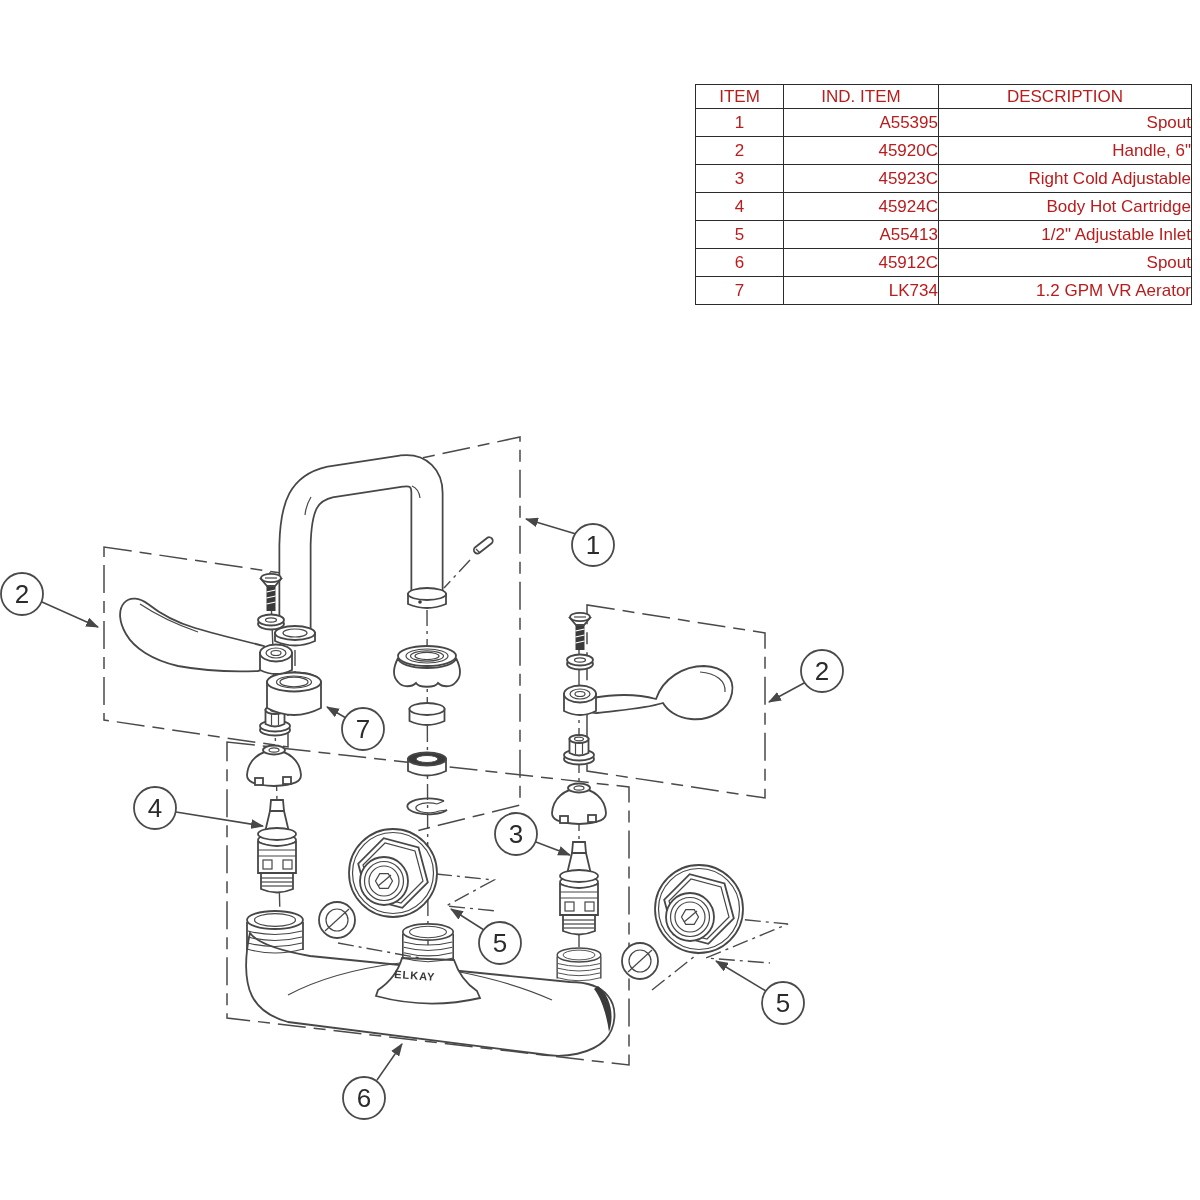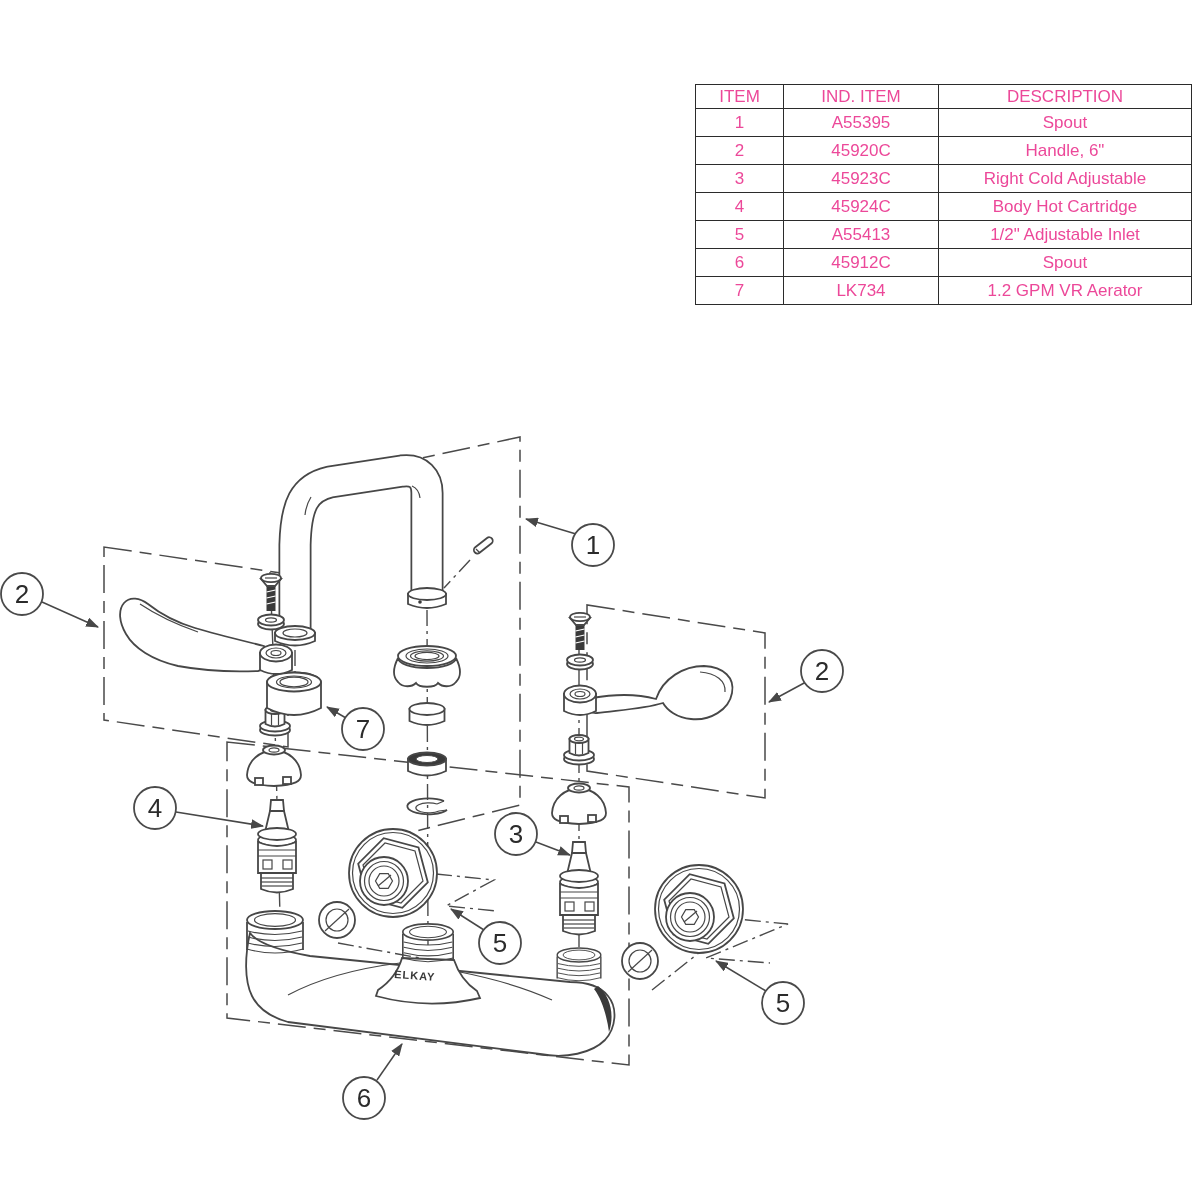--- a/index.html
+++ b/index.html
@@ -1,27 +1,27 @@
 <!DOCTYPE html>
 <html><head>
 <meta charset="utf-8">
 <style>
   html,body{margin:0;padding:0;background:#fff;}
   .canvas{position:relative;width:1200px;height:1200px;background:#fff;overflow:hidden;
           font-family:"Liberation Sans",sans-serif;}
   .diagram-svg{position:absolute;left:0;top:0;width:1200px;height:1200px;}
   .tablewrap{position:absolute;left:695px;top:84px;}
   table.parts{border-collapse:collapse;table-layout:fixed;background:#fff;
-              font-family:"Liberation Sans",sans-serif;font-size:17px;color:#ec4899;}
+              font-family:"Liberation Sans",sans-serif;font-size:17px;color:#b91c1c;}
   table.parts th,table.parts td{border:1.6px solid #2b2b2b;padding:0 0;height:27px;
               font-weight:400;white-space:nowrap;overflow:hidden;}
   table.parts th{height:23px;text-align:center;}
   td.c-item{text-align:center;}
-  td.c-part{text-align:center;}
-  td.c-desc{text-align:center;padding-left:20px;}
+  td.c-part{text-align:right;}
+  td.c-desc{text-align:right;padding-left:20px;}
   
   .ln{stroke:#474747;stroke-width:1.8;fill:none;}
   .fl{stroke:#474747;stroke-width:1.8;fill:#fff;}
   .tn{stroke:#474747;stroke-width:1.2;fill:none;}
   .dk{fill:#3a3a3a;stroke:none;}
   .box{stroke:#4a4a4a;stroke-width:1.5;fill:none;stroke-dasharray:28 8 12 8;}
   .cl {stroke:#4a4a4a;stroke-width:1.4;fill:none;stroke-dasharray:16 5 3 5;}
   .ldr{stroke:#474747;stroke-width:1.5;fill:none;}
   .callout-circle{fill:#fff;stroke:#4a4a4a;stroke-width:1.8;}
   .callout-text{font-family:"Liberation Sans",sans-serif;font-size:26px;fill:#2b2b2b;

